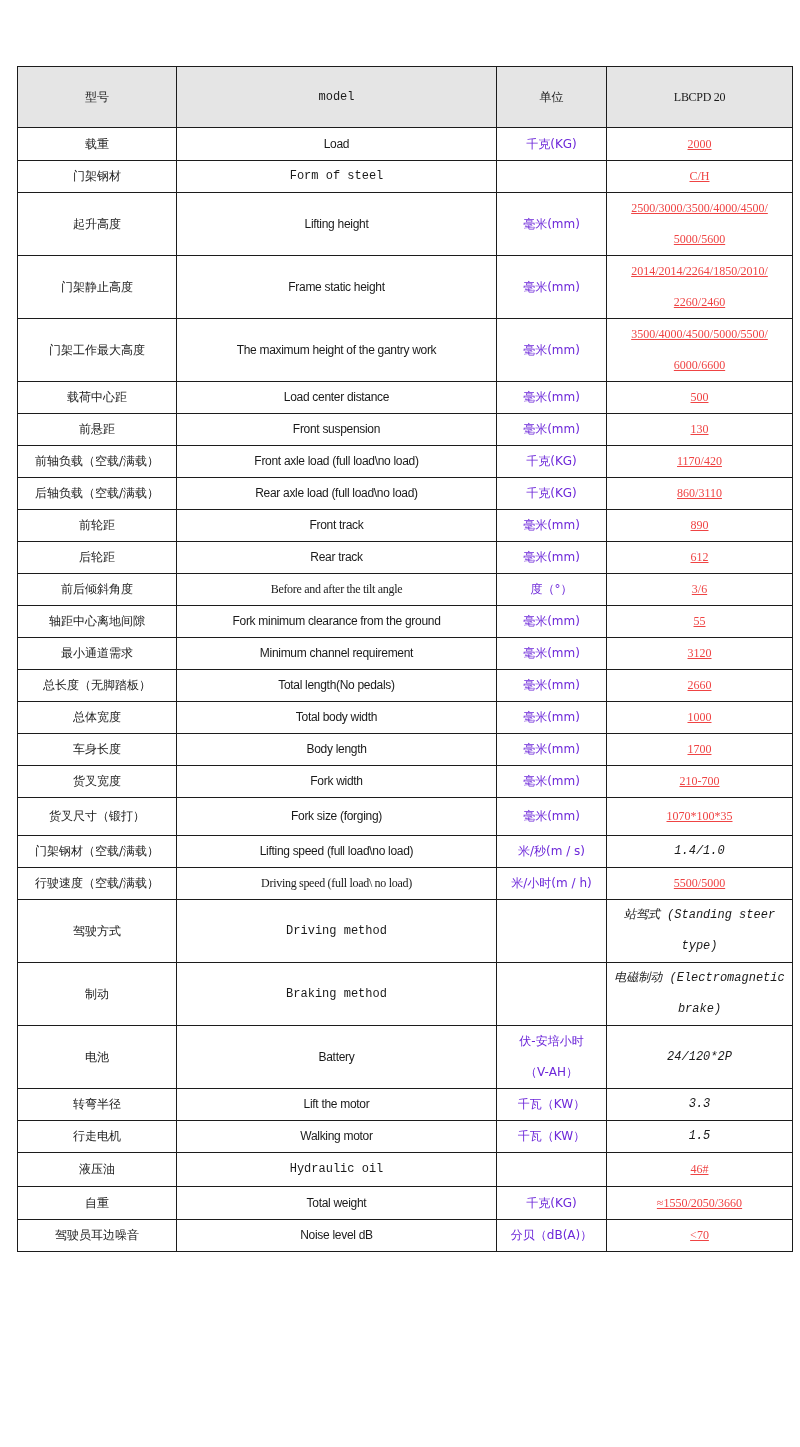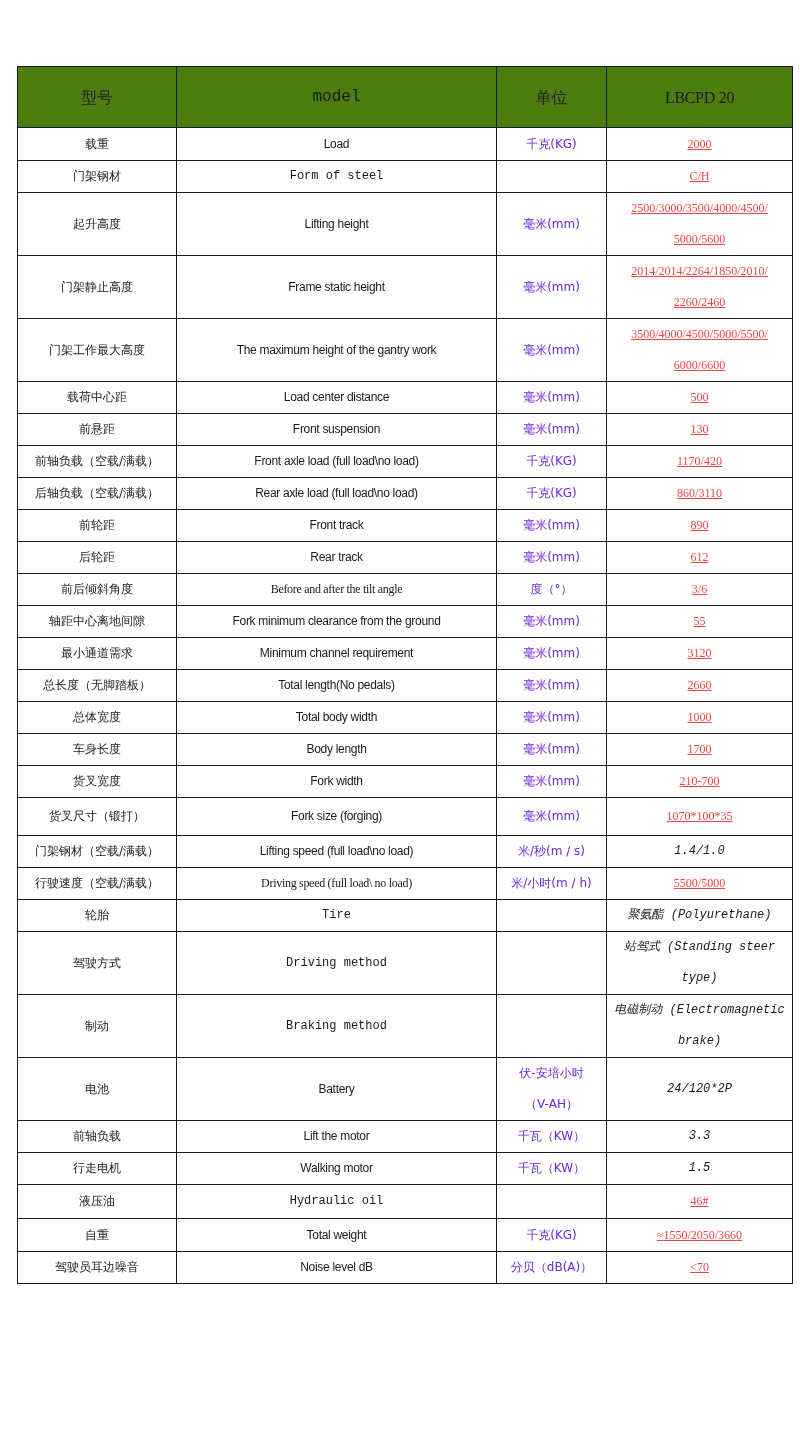--- a/index.html
+++ b/index.html
@@ -27,23 +27,23 @@
       border: 1.5px solid #1c1c1c;
       text-align: center;
       vertical-align: middle;
       padding: 0 4px;
       font-size: 12px;
       line-height: 31px;
       font-weight: normal;
       overflow: hidden;
     }
     table.spec tr.head th {
-      background: #4d7c0f;
+      background: #e5e5e5;
       height: 60px;
-      font-size: 16px;
+      font-size: 12px;
     }
     col.c1 { width: 159px; }
     col.c2 { width: 320px; }
     col.c3 { width: 110px; }
     col.c4 { width: 186px; }
     .cn { font-family: "DejaVu Sans", sans-serif; font-size: 12px; font-weight: bold; color: #222; }
     .en-b { font-family: "Liberation Sans", sans-serif; font-weight: bold; font-size: 12px; letter-spacing: -0.3px; }
     .en-serif { font-family: "Liberation Serif", serif; font-weight: bold; font-size: 13px; letter-spacing: -0.3px; }
     .en-mono { font-family: "Liberation Mono", monospace; font-size: 12px; }
     .unit { font-family: "DejaVu Sans", sans-serif; font-size: 12px; font-weight: bold; color: #6d28d9; }
@@ -220,26 +220,20 @@
   </tr>
 
   <tr style="height:32px">
     <td class="cn">行驶速度（空载/满载）</td>
     <td class="en-serif">Driving speed (full load\ no load)</td>
     <td class="unit">米/小时(m / h)</td>
     <td class="val">5500/5000</td>
   </tr>
 
 
-  <tr style="height:32px">
-    <td class="cn">轮胎</td>
-    <td class="en-mono">Tire</td>
-    <td class="unit"></td>
-    <td class="val-mono">聚氨酯 (Polyurethane)</td>
-  </tr>
 
   <tr style="height:62px">
     <td class="cn">驾驶方式</td>
     <td class="en-mono">Driving method</td>
     <td class="unit"></td>
     <td class="val-mono">
       <span class="wrap">站驾式 (Standing steer</span>
       <span class="wrap">type)</span>
     </td>
   </tr>
@@ -258,21 +252,21 @@
     <td class="cn">电池</td>
     <td class="en-b">Battery</td>
     <td class="unit">
       <span class="wrap">伏-安培小时</span>
       <span class="wrap">（V-AH）</span>
     </td>
     <td class="val-mono">24/120*2P</td>
   </tr>
 
   <tr style="height:32px">
-    <td class="cn">前轴负载</td>
+    <td class="cn">转弯半径</td>
     <td class="en-b">Lift the motor</td>
     <td class="unit">千瓦（KW）</td>
     <td class="val-mono">3.3</td>
   </tr>
 
   <tr style="height:32px">
     <td class="cn">行走电机</td>
     <td class="en-b">Walking motor</td>
     <td class="unit">千瓦（KW）</td>
     <td class="val-mono">1.5</td>

